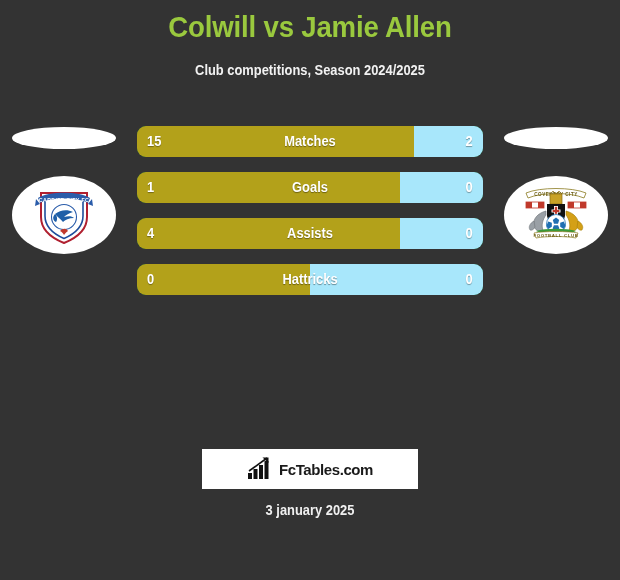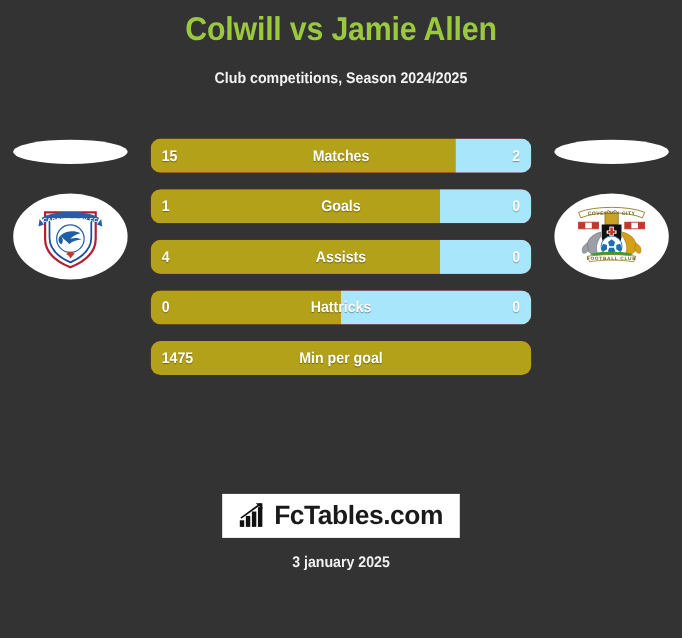--- a/index.html
+++ b/index.html
@@ -58,21 +58,21 @@
   .badge-oval svg{display:block;width:104px;height:78px;}
 
   
   .bars{position:absolute;left:137px;top:126px;width:346px;}
   .row{
     position:relative;
     height:31px;
     margin-bottom:15px;
     border-radius:9px;
     overflow:hidden;
-    background:#7f1d1d;
+    background:#15803d;
   }
   .fill-left{
     position:absolute;left:0;top:0;bottom:0;
     background:#b3a11a;
   }
   .fill-right{
     position:absolute;right:0;top:0;bottom:0;
     background:#a8e7fb;
   }
   .val{
@@ -104,21 +104,21 @@
     width:216px;height:40px;
     background:#ffffff;
     display:flex;
     align-items:center;
     justify-content:center;
     gap:6px;
   }
   .logo-icon{display:block;}
   .logo-text{
     color:#1a1a1a;
-    font-size:24px;
+    font-size:15px;
     font-weight:bold;
     letter-spacing:-0.4px;
     white-space:nowrap;
     text-align:center;
   }
   .date{
     position:absolute;top:502px;left:0;width:620px;
     text-align:center;
     color:#f0f0f0;
     font-size:14px;
@@ -211,25 +211,20 @@
         <div class="val away">0</div>
         <div class="label">Assists</div>
       </div>
       <div class="row">
         <div class="fill-left" style="width: 50%; background: rgb(179, 161, 26);"></div>
         <div class="fill-right" style="width: 50%; background: rgb(168, 231, 251);"></div>
         <div class="val home">0</div>
         <div class="val away">0</div>
         <div class="label">Hattricks</div>
       </div>
-      <div class="row">
-        <div class="fill-left" style="width: 100%; background: rgb(179, 161, 26);"></div>
-        <div class="val home">1475</div>
-        <div class="label">Min per goal</div>
-      </div>
     </div>
 
   <div class="logo-box">
     <svg class="logo-icon" width="26" height="24" viewBox="0 0 26 24" xmlns="http://www.w3.org/2000/svg">
       <rect x="1" y="16" width="4" height="6" fill="#111111"></rect>
       <rect x="6.5" y="12" width="4" height="10" fill="#111111"></rect>
       <rect x="12" y="8" width="4" height="14" fill="#111111"></rect>
       <rect x="17.5" y="4" width="4" height="18" fill="#111111"></rect>
       <path d="M2,14 L20,1" stroke="#111111" stroke-width="1.6" fill="none"></path>
       <path d="M15.5,0.5 L21.5,0.5 L21.5,6 Z" fill="#111111"></path>

